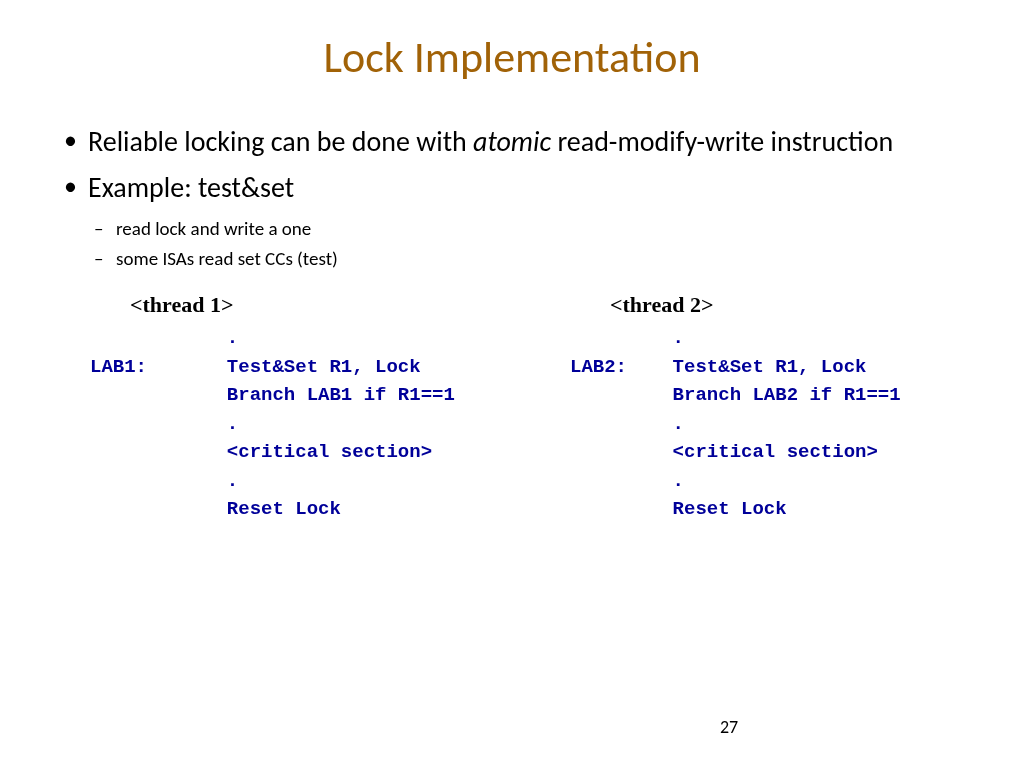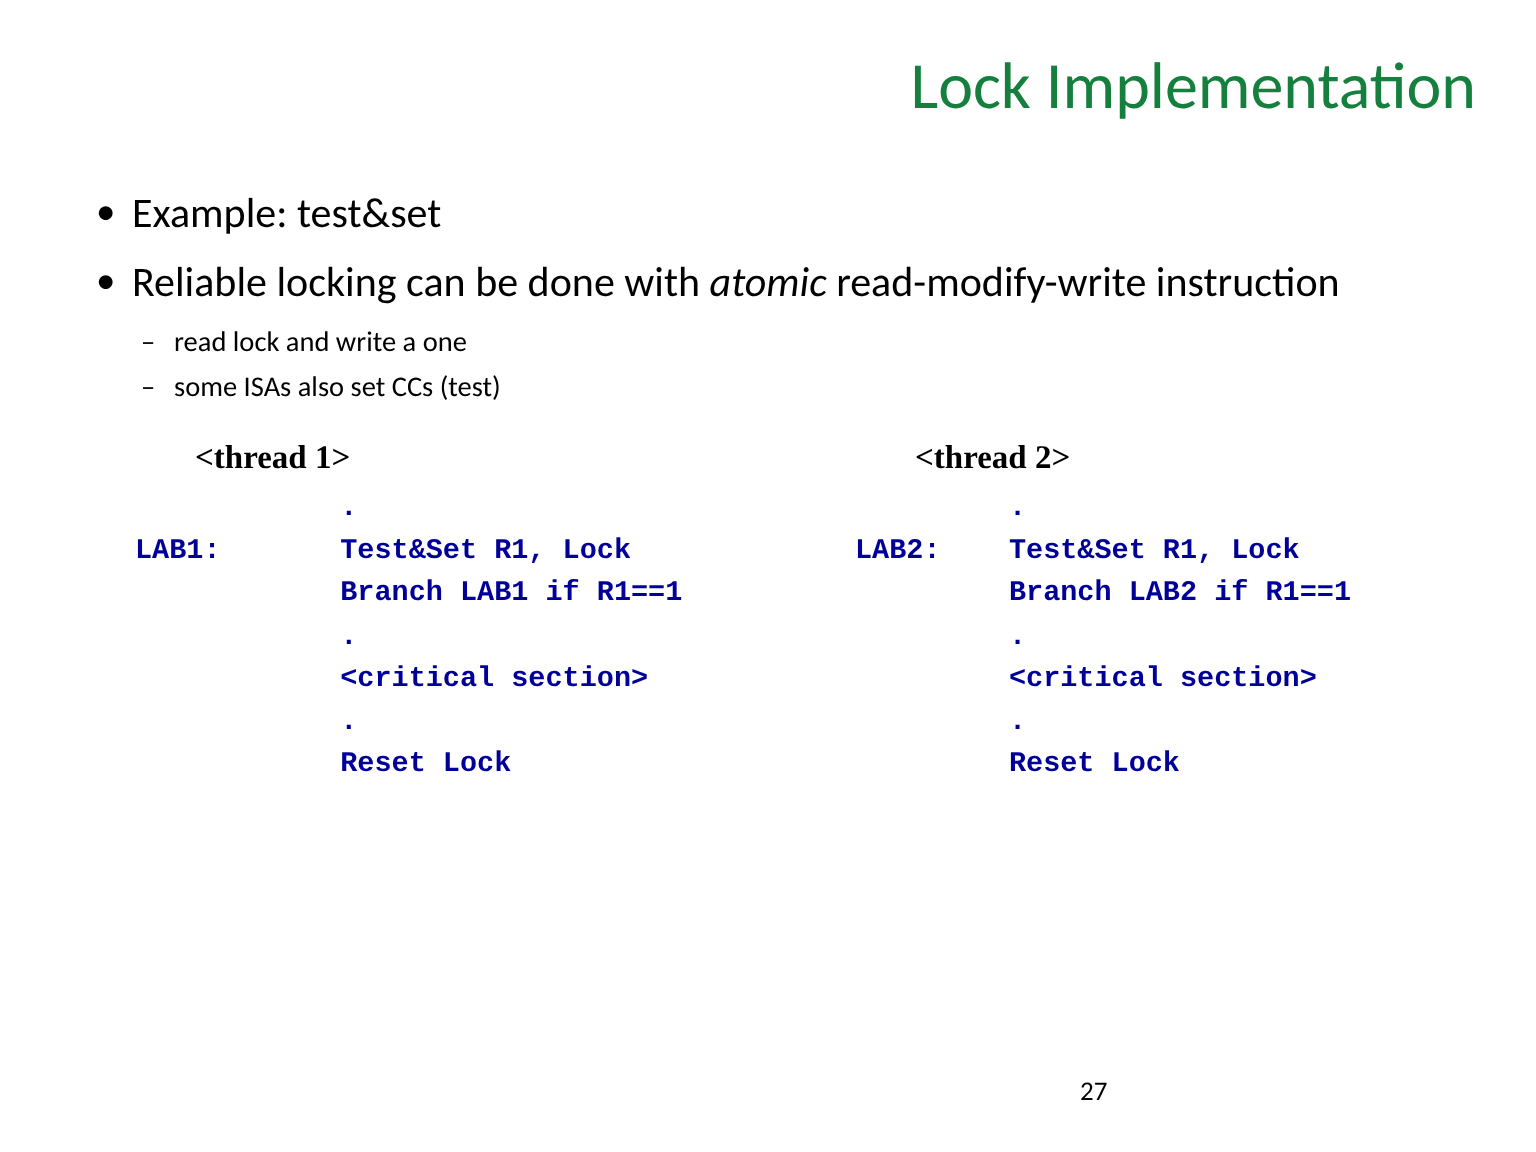--- a/index.html
+++ b/index.html
@@ -12,24 +12,24 @@
       position: relative;
       overflow: hidden;
     }
     .slide {
       width: 100%;
       height: 100%;
       padding: 20px 40px 40px 40px;
       position: relative;
     }
     .title {
-      text-align: right;
+      text-align: center;
       font-size: 44px;
       font-weight: 400;
-      color: #15803d;
+      color: #a16207;
       margin-bottom: 40px;
       margin-top: 10px;
     }
     .content {
       padding-left: 20px;
     }
     .bullet-l1 {
       font-size: 28px;
       color: #000000;
       margin-bottom: 10px;
@@ -99,26 +99,26 @@
       color: #000000;
     }
   </style>
 </head>
 <body>
 
 <div class="slide">
   <h1 class="title">Lock Implementation</h1>
 
   <div class="content">
-    <div class="bullet-l1">Example: test&amp;set</div>
     <div class="bullet-l1">
       <span>Reliable locking can be done with </span><span class="italic">atomic</span><span> read-modify-write instruction</span>
     </div>
+    <div class="bullet-l1">Example: test&amp;set</div>
     <div class="bullet-l2">read lock and write a one</div>
-    <div class="bullet-l2">some ISAs also set CCs (test)</div>
+    <div class="bullet-l2">some ISAs read set CCs (test)</div>
 
     <div class="code-area">
       <div class="thread-col-1">
         <div class="thread-title">&lt;thread 1&gt;</div>
         <div class="code-block">
           <div class="code-line">            .
 LAB1:       Test&amp;Set R1, Lock
             Branch LAB1 if R1==1
             .
             &lt;critical section&gt;

